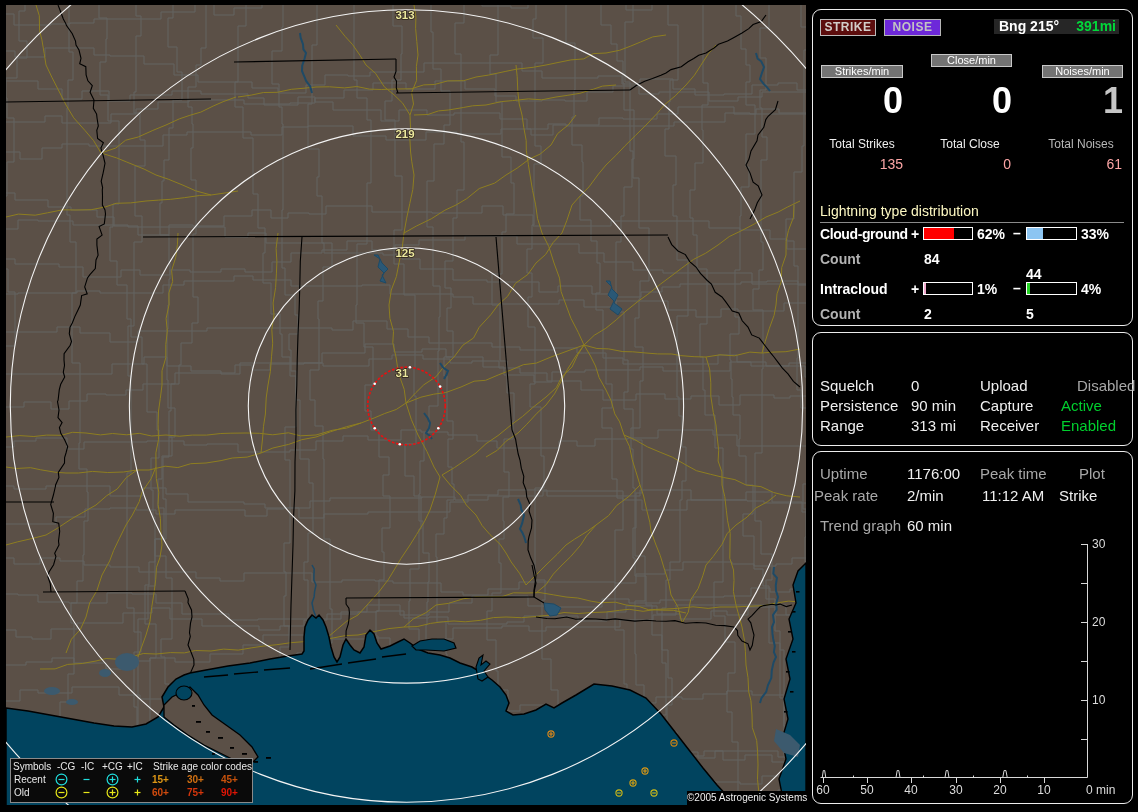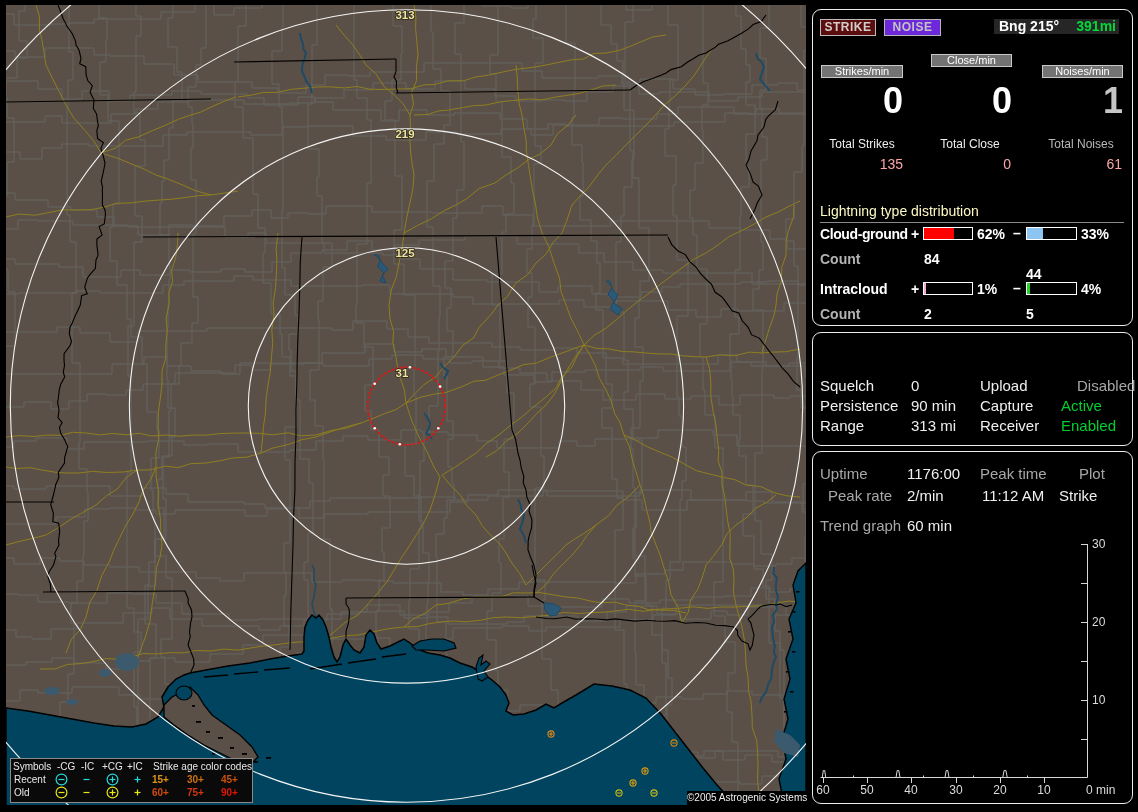--- a/index.html
+++ b/index.html
@@ -296,21 +296,21 @@
 <div class="r15" style="left:7px;top:84px;">Range</div>
 <div class="r15" style="left:98px;top:84px;">313 mi</div>
 <div class="r15" style="left:167px;top:84px;">Receiver</div>
 <div class="r15" style="left:248px;top:84px;"><span class="green">Enabled</span></div>
 </div>
 <div class="box" style="top:451px;height:351px;">
 <div class="r15 gr" style="left:7px;top:13px;">Uptime</div>
 <div class="r15" style="left:94px;top:13px;">1176:00</div>
 <div class="r15 gr" style="left:167px;top:13px;">Peak time</div>
 <div class="r15 gr" style="left:246px;top:13px;margin-left:20px;">Plot</div>
-<div class="r15 gr" style="left:15px;top:35px;">Peak rate</div>
+<div class="r15 gr" style="left:1px;top:35px;">Peak rate</div>
 <div class="r15" style="left:94px;top:35px;">2/min</div>
 <div class="r15" style="left:169px;top:35px;">11:12 AM</div>
 <div class="r15" style="left:246px;top:35px;">Strike</div>
 <div class="r15 gr" style="left:7px;top:65px;">Trend graph</div>
 <div class="r15" style="left:94px;top:65px;">60 min</div>
 <svg width="317" height="266" viewBox="0 0 317 266" style="position:absolute;left:0px;top:80px;">
       <g stroke="#d8d8d8" stroke-width="1" fill="none">
         <path d="M274.5,12 L274.5,245.5 L9,245.5"></path>
         <path d="M268,12.5 L274,12.5"></path>
         <path d="M268,51.5 L274,51.5"></path>

